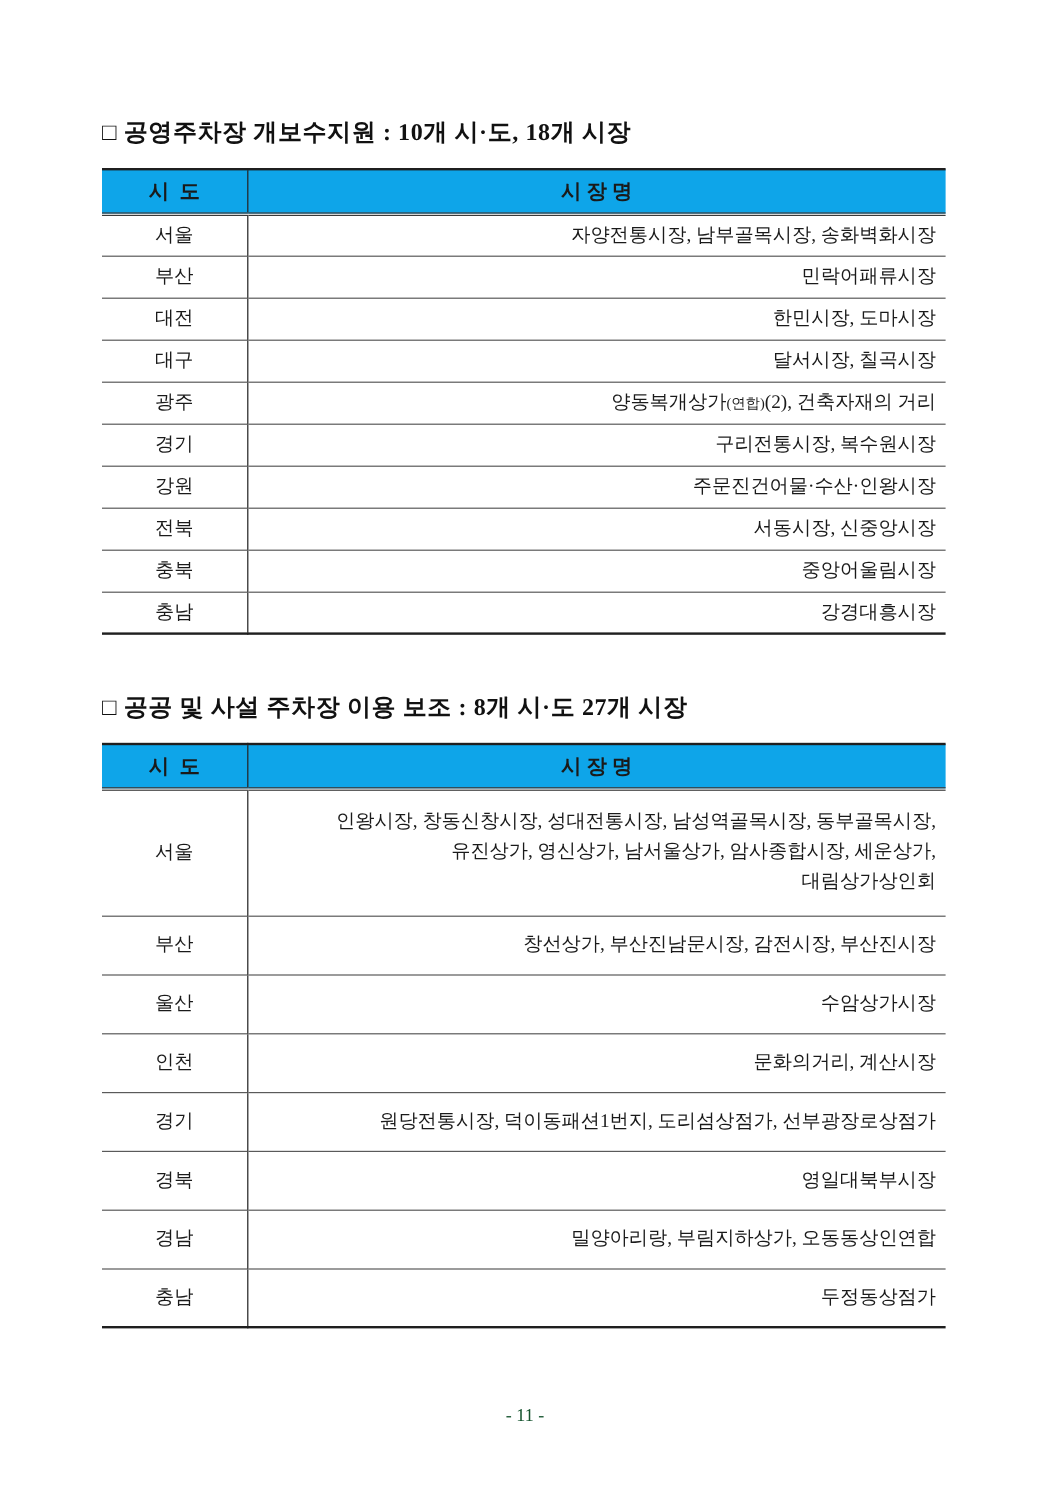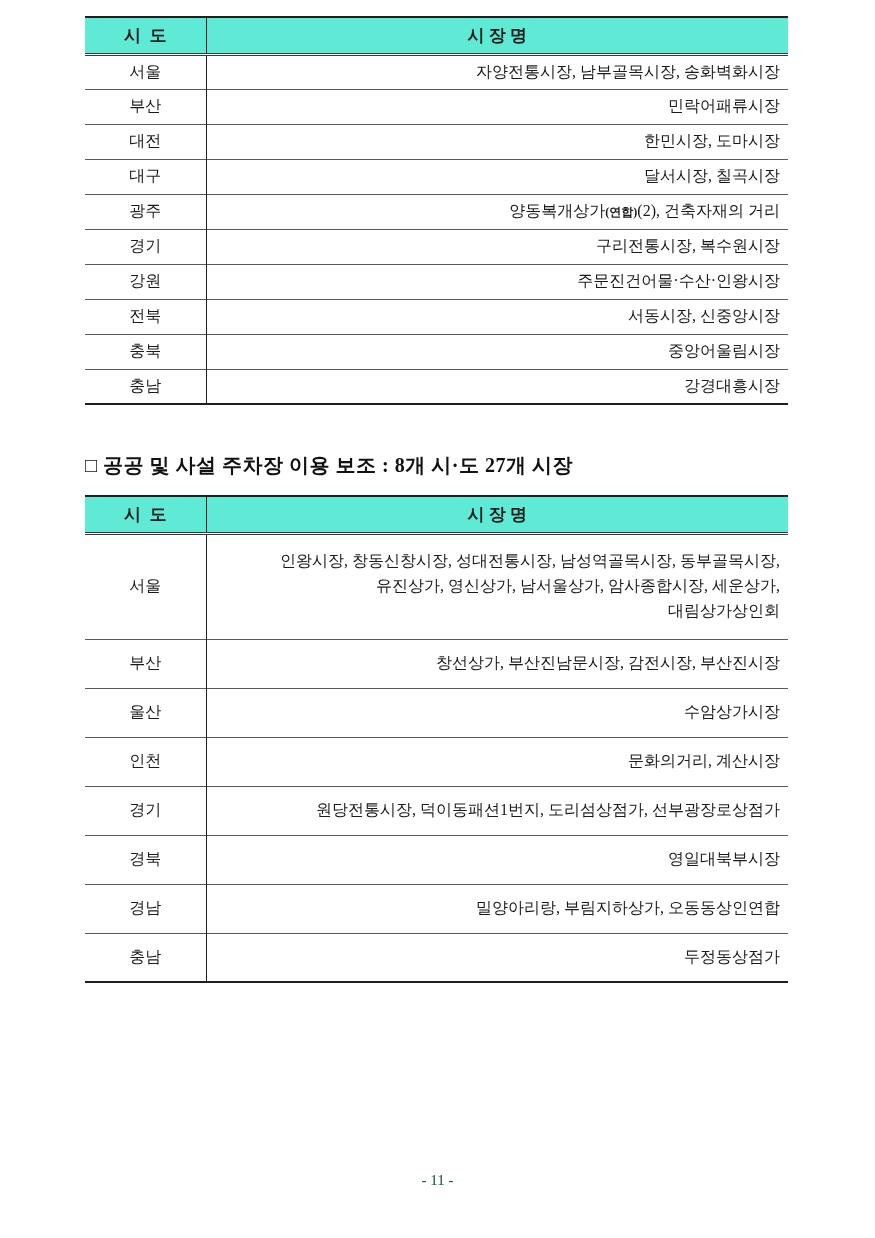--- a/index.html
+++ b/index.html
@@ -31,21 +31,21 @@
   .title-2 { margin-top: 47px; }
   table.market-table {
     width: 100%;
     border-collapse: collapse;
     margin-top: 16px;
     border-top: 2px solid #1f1f1f;
     border-bottom: 2px solid #1f1f1f;
     table-layout: fixed;
   }
   table.market-table thead th {
-    background: #5eead4;
+    background: #0ea5e9;
     height: 37px;
     font-size: 17px;
     font-weight: bold;
     text-align: center;
     vertical-align: middle;
     white-space: pre;
     border-bottom: 3px double #3a3a3a;
     padding: 0;
   }
   .col-region { width: 121px; }
@@ -59,38 +59,39 @@
     padding: 0;
   }
   table.market-table td.c1 { text-align: center; }
   table.market-table td.c2 { text-align: right; padding-left: 18px; padding-right: 8px; }
   table.market-table tbody tr + tr td { border-top: 1px solid #5a5a5a; }
   table.t1 tbody td { height: 35px; }
   table.t2 tbody td { height: 49px; }
   table.t2 tbody tr.tall td { height: 106px; }
   table.t2 tbody tr.tall td.c2 { padding-top: 10px; padding-bottom: 10px; margin-top: 45px; }
   .line { display: block; line-height: 1.55; }
-  .small-inline { font-size: 12px; font-weight: bold; }
+  .small-inline { font-size: 12px; }
   .page-number {
     position: absolute;
     left: 0;
     right: 0;
     top: 1172px;
     text-align: center;
     font-size: 15px;
     color: #14532d;
     white-space: pre;
   }
 </style>
 </head>
 <body>
 
 <div class="page">
   <div class="content">
 
+    <h2 class="section-title title-1">□ 공영주차장 개보수지원 : 10개 시·도, 18개 시장</h2>
 
     <table class="market-table t1">
       <colgroup>
           <col class="col-region">
           <col>
         </colgroup>
       <thead>
         <tr>
           <th class="c1">시  도</th>
           <th class="c2h">시 장 명</th>

